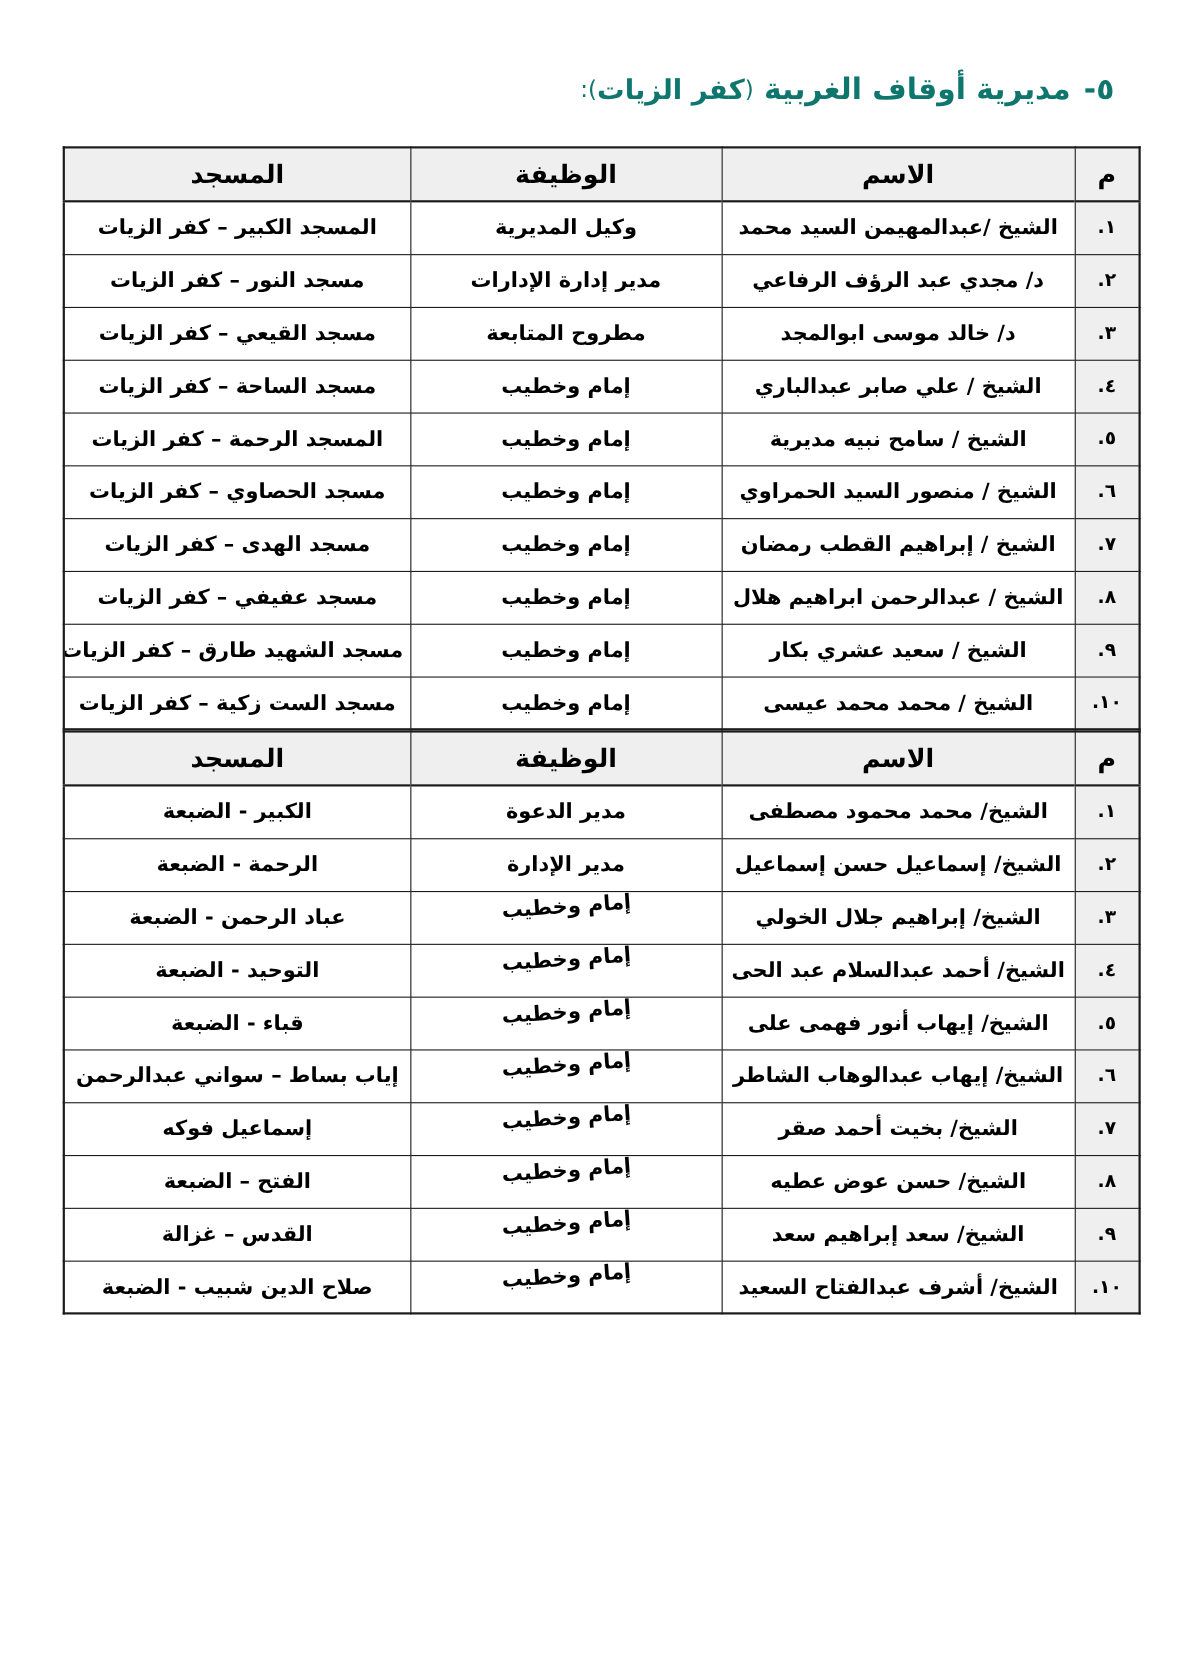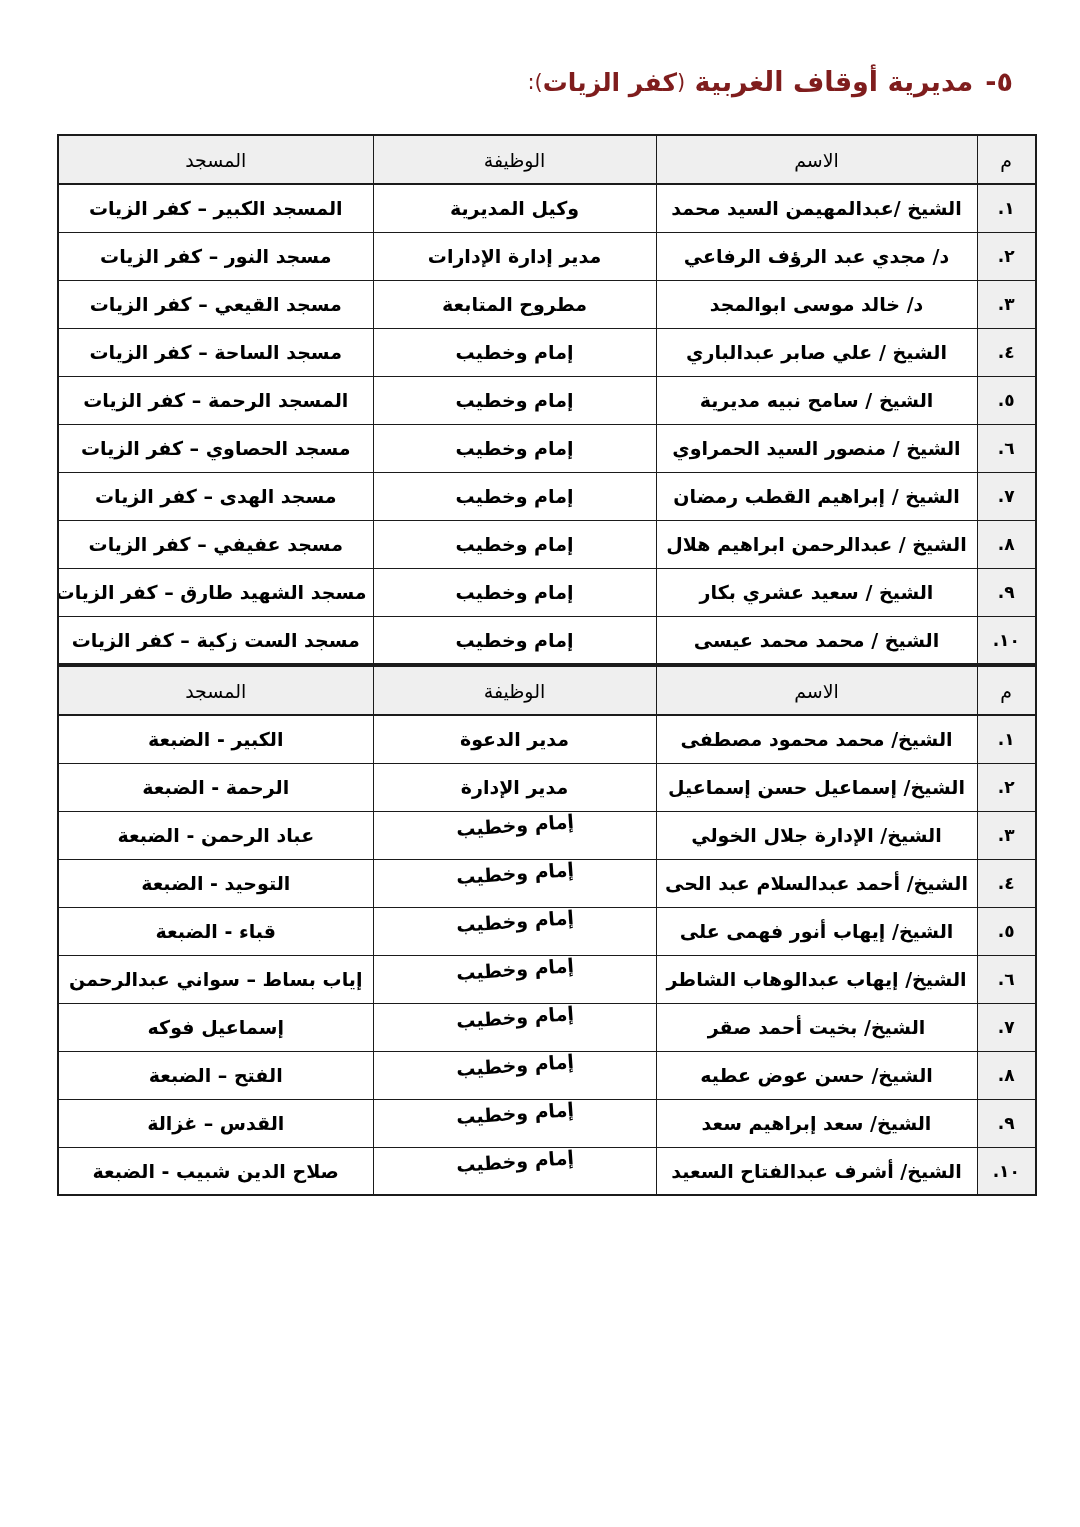--- a/index.html
+++ b/index.html
@@ -5,38 +5,38 @@
   html,body { margin:0; padding:0; background:#c8c8c8; }
   .page {
     width:1080px; height:1527px; background:#ffffff; position:relative;
     margin:0 auto; overflow:hidden; color:#000;
     font-family:"DejaVu Sans", sans-serif;
   }
   .content { position:absolute; left:57px; top:0; width:978px; }
 
   h2.heading {
     direction:rtl; text-align:right; padding-right:22px;
-    font-size:27px; line-height:36px; font-weight:bold; color:#7f1d1d;
+    font-size:27px; line-height:36px; font-weight:bold; color:#0f766e;
   }
   h2.heading-1 { margin:64px 0 32px 0; }
   h2.heading-2 { margin:6px 0 20px 0; }
   .h-num { margin-left:12px; letter-spacing:1px; }
   .h-paren { font-weight:normal; font-size:21px; position:relative; top:-2px; }
   .h-loc { font-weight:bold; font-size:25px; }
 
   table.roster {
     width:100%; border-collapse:collapse; table-layout:fixed;
     direction:rtl; border:2px solid #1b1b1b;
   }
   .roster th, .roster td {
     border:1px solid #1b1b1b; text-align:center; vertical-align:middle;
     padding:2px 6px; overflow:hidden; white-space:nowrap;
   }
   .roster thead tr { height:49px; background:#efefef; }
-  .roster thead th { font-size:19px; font-weight:normal; border-bottom:2px solid #1b1b1b; }
+  .roster thead th { font-size:23px; font-weight:bold; border-bottom:2px solid #1b1b1b; }
   .roster tbody tr { height:48px; }
   .roster td { font-size:19px; font-weight:bold; }
   .roster td.serial { background:#efefef; font-size:17px; }
   .roster td.pos-top { vertical-align:top; }
   .roster td.pos-top .cell-text { display:inline-block; transform:rotate(-4deg); transform-origin:center; margin-top:0px; }
 
   col.c-serial { width:59px; }
   col.c-name   { width:321px; }
   col.c-pos    { width:283px; }
   col.c-mosque { width:315px; }
@@ -152,21 +152,21 @@
             <td><span class="cell-text">الكبير - الضبعة</span></td>
           </tr>
           <tr>
             <td class="serial"><span class="cell-text">٢.</span></td>
             <td><span class="cell-text">الشيخ/ إسماعيل حسن إسماعيل</span></td>
             <td><span class="cell-text">مدير الإدارة</span></td>
             <td><span class="cell-text">الرحمة - الضبعة</span></td>
           </tr>
           <tr>
             <td class="serial"><span class="cell-text">٣.</span></td>
-            <td><span class="cell-text">الشيخ/ الإدارة جلال الخولي</span></td>
+            <td><span class="cell-text">الشيخ/ إبراهيم جلال الخولي</span></td>
             <td class="pos-top"><span class="cell-text">إمام وخطيب</span></td>
             <td><span class="cell-text">عباد الرحمن - الضبعة</span></td>
           </tr>
           <tr>
             <td class="serial"><span class="cell-text">٤.</span></td>
             <td><span class="cell-text">الشيخ/ أحمد عبدالسلام عبد الحى</span></td>
             <td class="pos-top"><span class="cell-text">إمام وخطيب</span></td>
             <td><span class="cell-text">التوحيد - الضبعة</span></td>
           </tr>
           <tr>

